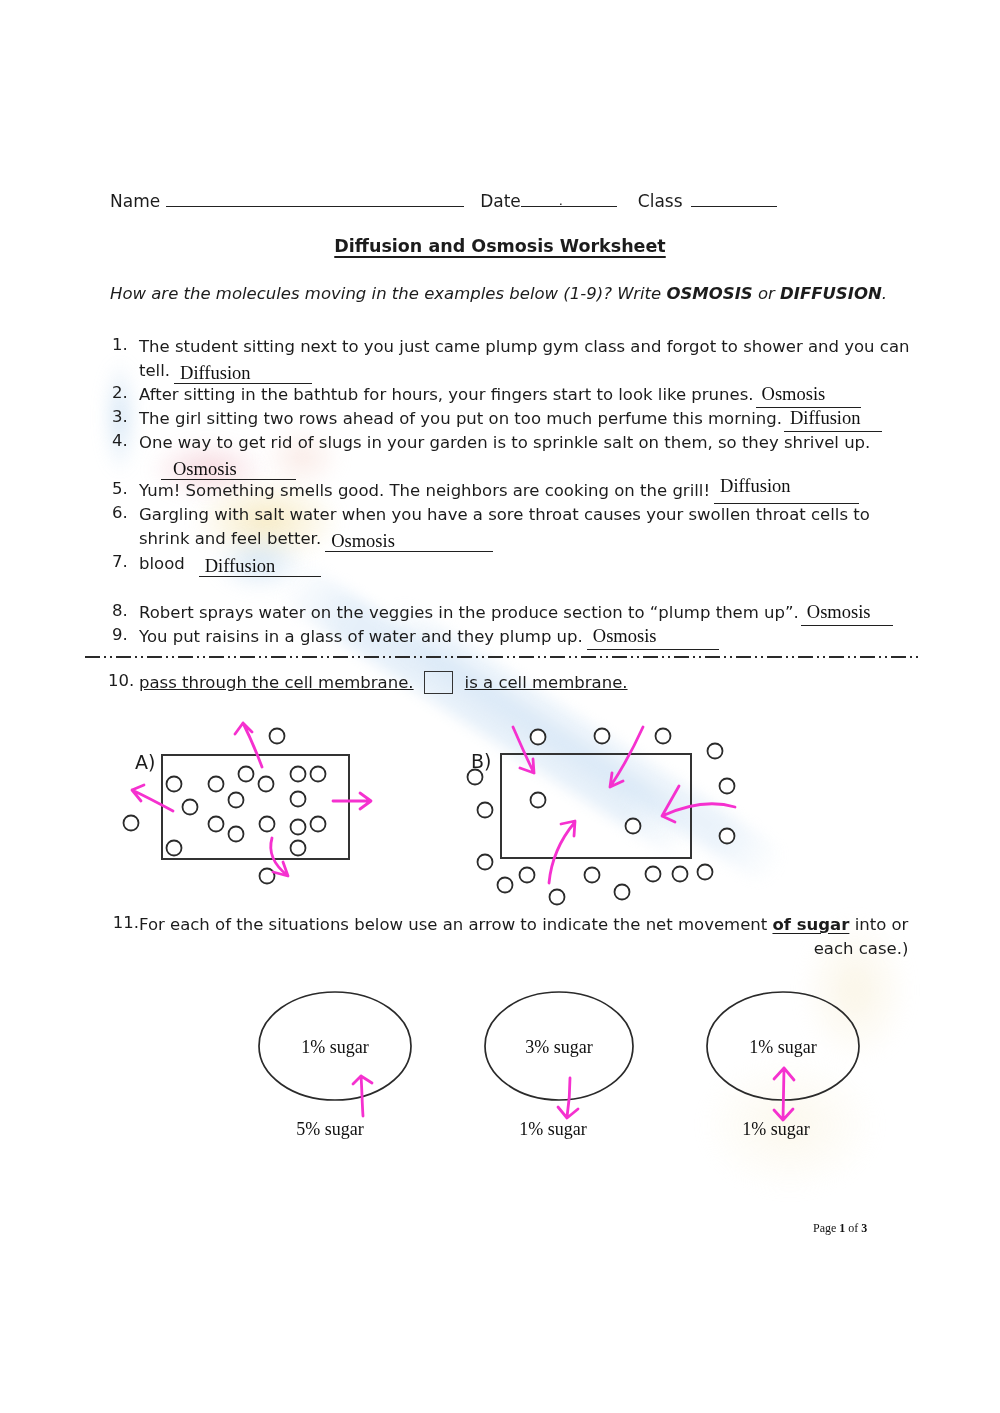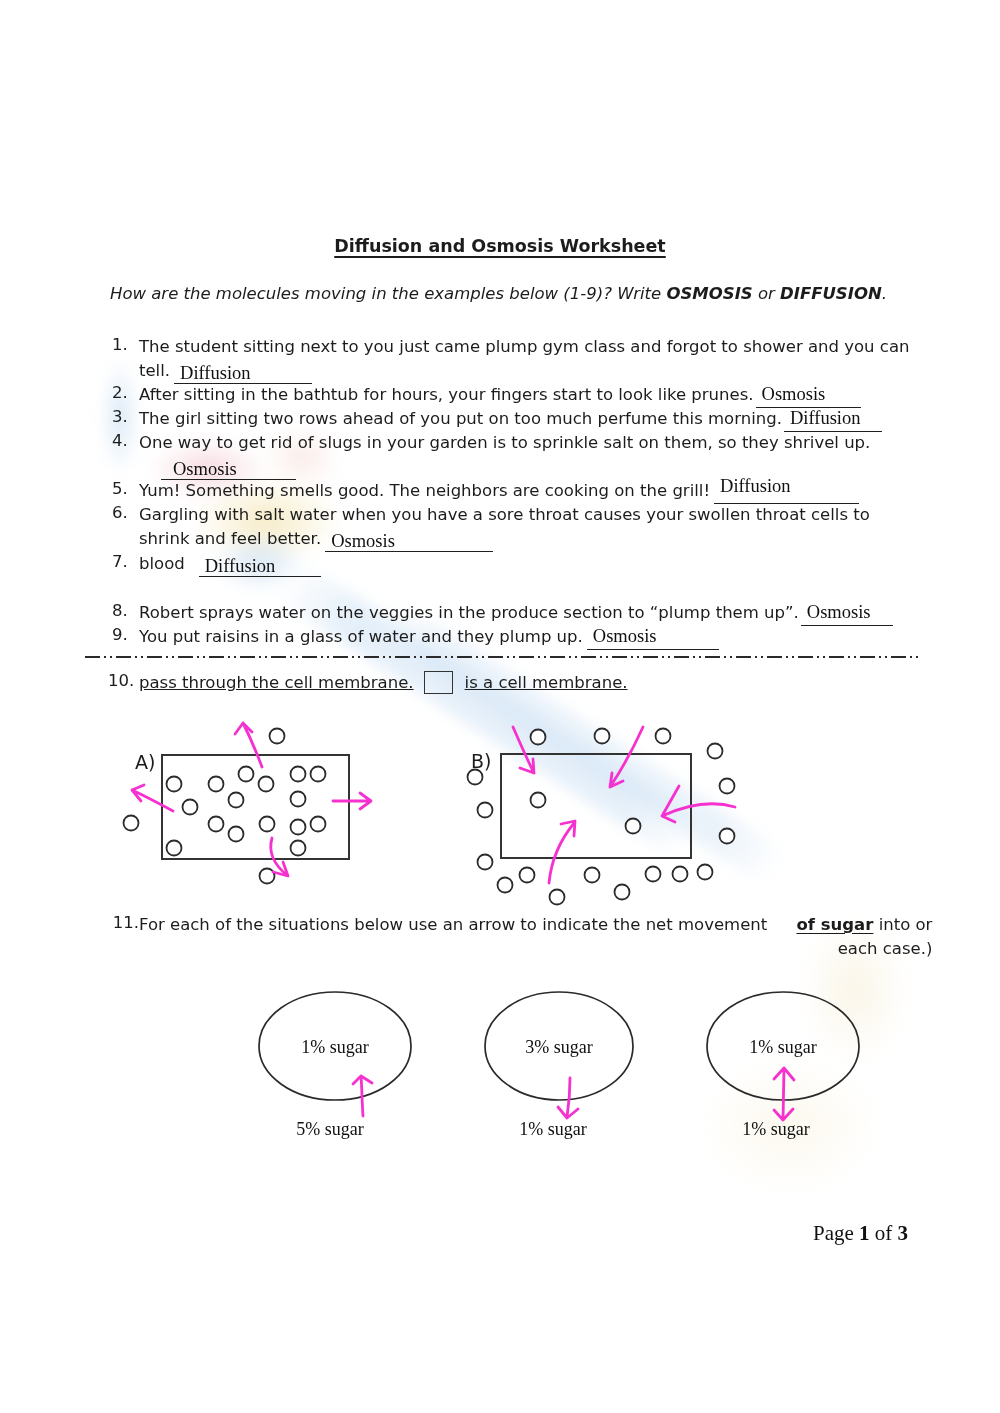--- a/index.html
+++ b/index.html
@@ -46,42 +46,52 @@
        margin:0 12px 0 10px;vertical-align:-6px;}
 
   svg{position:absolute;overflow:visible;}
   .membrane{fill:none;stroke:#333;stroke-width:2px;}
   .molecule{fill:#fff;stroke:#2b2b2b;stroke-width:1.8px;}
   .annot{fill:none;stroke:#f531cf;stroke-width:2.8px;stroke-linecap:round;stroke-linejoin:round;}
   .dlabel{font-family:"DejaVu Sans",sans-serif;font-size:19px;fill:#1c1c1c;}
   .slabel{font-family:"Liberation Serif","DejaVu Serif",serif;font-size:18px;fill:#101010;}
   .cellshape{fill:none;stroke:#2a2a2a;stroke-width:1.7px;}
 
-  .sugar-underline{font-weight:bold;text-decoration:underline;text-underline-offset:3px;margin-left:24px;}
+  .sugar-underline{font-weight:bold;text-decoration:underline;text-underline-offset:3px;}
   .footer{position:absolute;left:813px;top:1221px;font-family:"Liberation Serif","DejaVu Serif",serif;
-          font-size:21px;color:#111;}
+          font-size:12px;color:#111;}
   .footer b{font-weight:bold;}
 </style>
 </head>
 <body>
 
 <div class="layer" id="wm">
   <div class="blob" style="left:103px;top:358px;width:34px;height:118px;background:radial-gradient(closest-side,#b7d4ee,transparent);opacity:.6;"></div>
   <div class="blob" style="left:148px;top:438px;width:120px;height:62px;background:radial-gradient(closest-side,#f0bfc9,transparent);opacity:.6;"></div>
   <div class="blob" style="left:192px;top:478px;width:150px;height:85px;background:radial-gradient(closest-side,#f2e0a6,transparent);opacity:.65;"></div>
   <div class="blob" style="left:212px;top:532px;width:95px;height:60px;background:radial-gradient(closest-side,#b7d4ee,transparent);opacity:.55;"></div>
   <div class="blob" style="left:262px;top:425px;width:80px;height:65px;background:radial-gradient(closest-side,#f5d8cf,transparent);opacity:.5;"></div>
   <div class="stripe" style="left:300px;top:560px;width:480px;height:46px;background:linear-gradient(90deg,transparent,#cde1f4 15%,#cde1f4 85%,transparent);opacity:.5;"></div>
   <div class="stripe" style="left:395px;top:598px;width:470px;height:40px;background:linear-gradient(90deg,transparent,#cde1f4 15%,#cde1f4 85%,transparent);opacity:.4;"></div>
   <div class="blob" style="left:800px;top:915px;width:110px;height:150px;background:radial-gradient(closest-side,#f6ecd0,transparent);opacity:.5;"></div>
   <div class="blob" style="left:700px;top:1055px;width:180px;height:140px;background:radial-gradient(closest-side,#f8f0d8,transparent);opacity:.45;"></div>
 </div>
 
 <div class="layer" id="content">
 
+  <div class="hdr">
+    <span>Name</span>
+    <span class="blankline b-name"></span>
+    <span>Date</span>
+    <span class="blankline b-date">
+        <span class="date-dot">.</span>
+      </span>
+    <span>Class</span>
+    <span class="blankline b-class"></span>
+  </div>
 
   <div class="title">Diffusion and Osmosis Worksheet</div>
 
   <div class="prompt">
     <span>How are the molecules moving in the examples below (1-9)?  Write </span><b>OSMOSIS</b><span> or </span><b>DIFFUSION</b><span>.</span>
   </div>
 
   <div class="q" style="top:335px;">
     <span class="qnum">1.</span>
     <div class="qtext">

